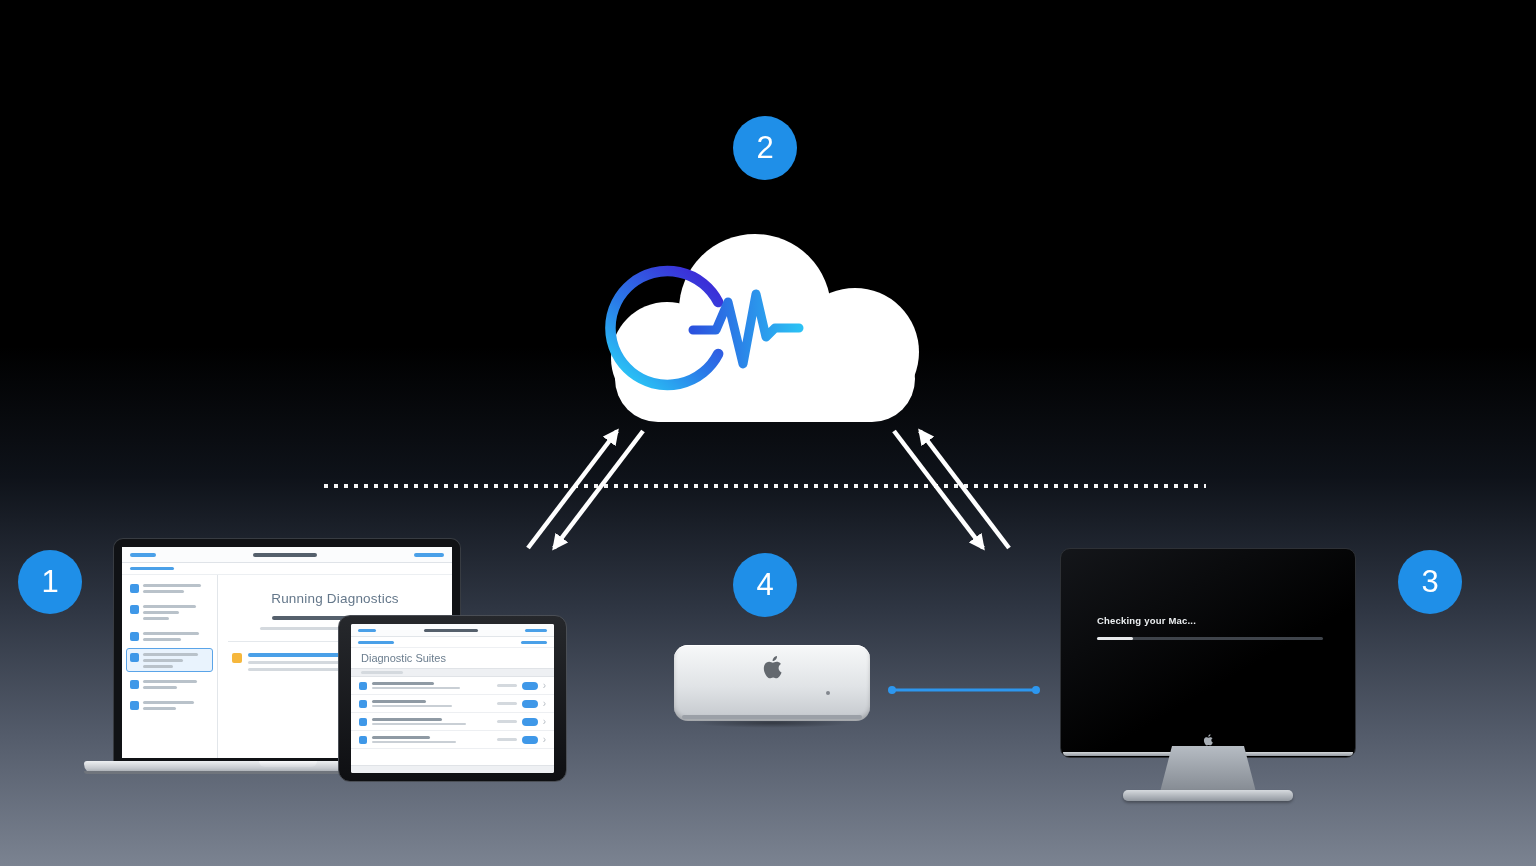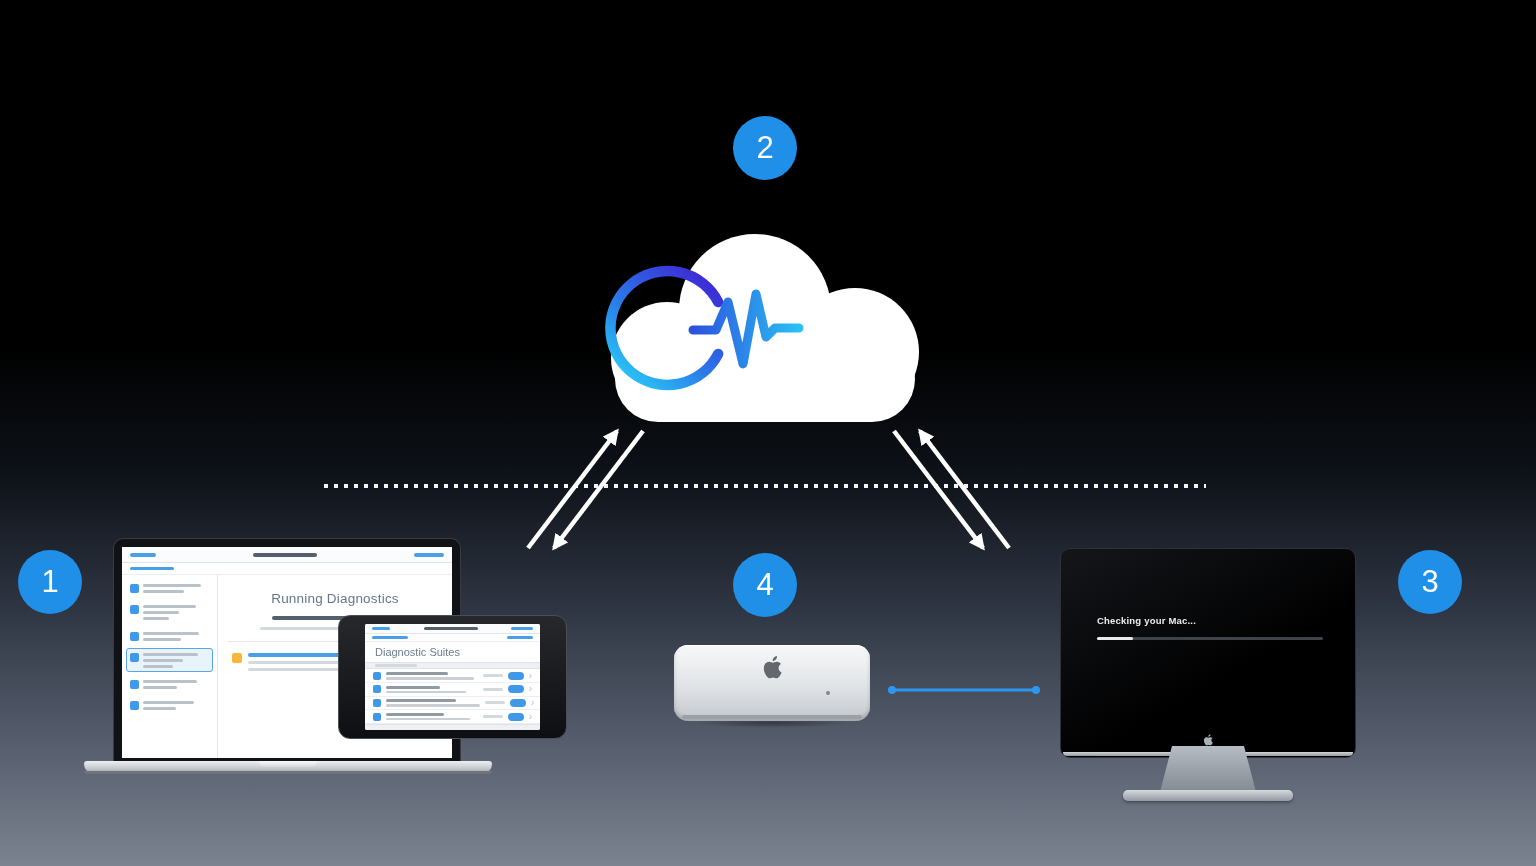--- a/index.html
+++ b/index.html
@@ -59,23 +59,23 @@
   .blines { display:flex; flex-direction:column; gap:4px; }
   .brt { margin-left:auto; display:flex; flex-direction:column; gap:4px; align-items:flex-end; }
   .lap-base { position:absolute; left:0; top:223px; width:408px; height:13px;
     background:linear-gradient(#eef0f2,#c6cacf 55%,#959aa1); border-radius:3px 3px 10px 10px; }
   .lap-base::before { content:""; position:absolute; left:50%; transform:translateX(-50%); top:0;
     width:58px; height:6px; background:linear-gradient(#fafbfc,#d3d6da); border-radius:0 0 9px 9px; }
   .lap-base::after { content:""; position:absolute; left:0; bottom:0; width:100%; height:3px;
     background:#6f747c; border-radius:0 0 10px 10px; }
 
   
-  .tablet { position:absolute; left:338px; top:615px; width:229px; height:124px;
+  .tablet { position:absolute; left:338px; top:615px; width:229px; height:167px;
     background:linear-gradient(#26282c,#0e0f12); border:1px solid #4a4e55; border-radius:12px;
-    padding:8px 26px; z-index:5; }
+    padding:8px 12px; z-index:5; }
   .tab-page { width:100%; height:100%; background:#fff; border-radius:2px; display:flex; flex-direction:column; overflow:hidden; }
   .tab-nav { height:13px; display:flex; align-items:center; padding:0 7px; border-bottom:1px solid #e2e6ea; background:#fbfcfd; }
   .tab-subnav { height:11px; display:flex; align-items:center; padding:0 7px; border-bottom:1px solid #eef0f3; }
   .tab-title { color:#6b7d8e; font-size:11px; padding:4px 0 4px 10px; }
   .tab-section { height:9px; background:#eef0f3; border-top:1px solid #e0e3e7; border-bottom:1px solid #e0e3e7;
     display:flex; align-items:center; padding:0 10px; }
   .tab-section .bar { height:3px; }
   .tab-row { display:flex; align-items:center; gap:5px; padding:0 8px; height:18px; border-bottom:1px solid #edeff2; }
   .tsq { width:8px; height:8px; border-radius:2px; background:#3f98e8; flex:none; }
   .tlines { display:flex; flex-direction:column; gap:2px; }

